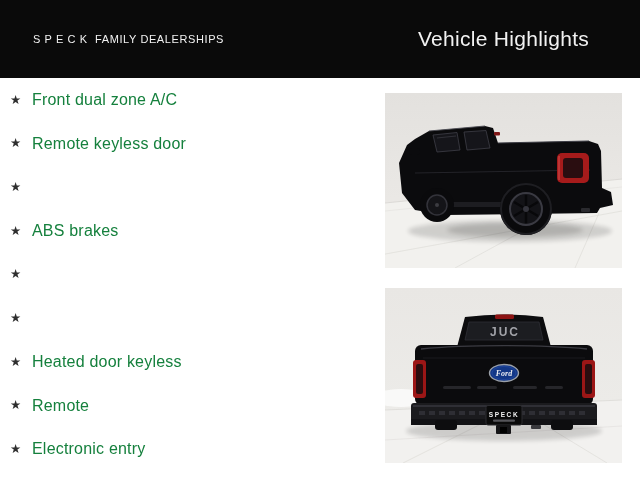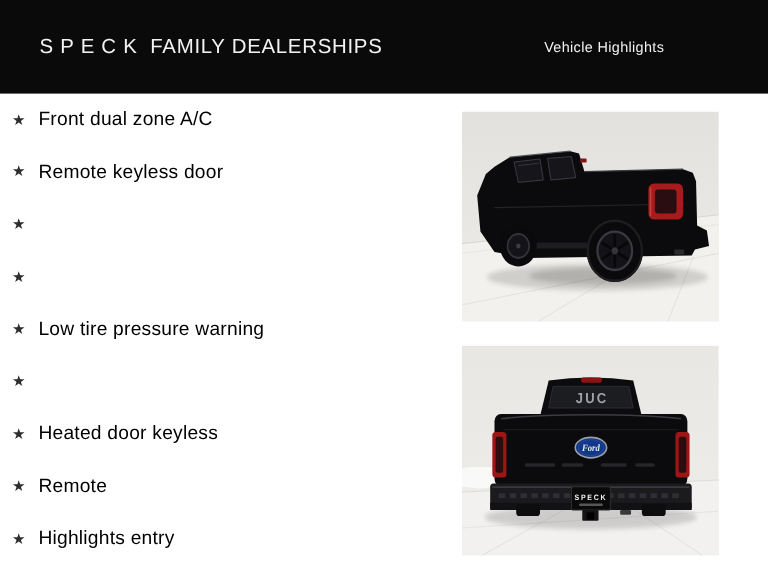--- a/index.html
+++ b/index.html
@@ -8,38 +8,38 @@
     background:#ffffff;
     font-family:"Liberation Sans", sans-serif;
   }
   
   .topbar{
     position:absolute;left:0;top:0;width:640px;height:78px;
     background:#0a0a0a;
   }
   .brand{
     position:absolute;left:33px;top:0;height:88px;line-height:78px;
-    font-size:17px;letter-spacing:0.6px;color:#f2f2f2;white-space:pre;
+    font-size:11px;letter-spacing:0.6px;color:#f2f2f2;white-space:pre;
   }
   .section-title{
     position:absolute;left:385px;top:0;width:237px;height:94px;line-height:78px;
-    text-align:center;font-size:12px;letter-spacing:0.3px;color:#f2f2f2;
+    text-align:center;font-size:21px;letter-spacing:0.3px;color:#f2f2f2;
   }
   
   .features{
     position:absolute;left:8px;top:78px;margin:0;padding:0;list-style:none;width:360px;
   }
   .features li{display:flex;align-items:center;height:43.7px;}
   .star{
     width:22px;flex:0 0 22px;font-size:12.5px;color:#2e2e2e;
     text-align:left;padding-left:2px;line-height:1;
   }
-  .ftext{font-size:16px;color:#000000;letter-spacing:0.2px;white-space:nowrap;}
+  .ftext{font-size:16px;color:#15803d;letter-spacing:0.2px;white-space:nowrap;}
   
-  .photo{position:absolute;left:385px;width:214px;height:175px;}
+  .photo{position:absolute;left:385px;width:237px;height:175px;}
   .photo svg{display:block;width:100%;height:100%;}
   .photo1{top:93px;}
   .photo2{top:288px;}
 </style>
 </head>
 <body>
 
 <header class="topbar">
   <div class="brand">S P E C K  FAMILY DEALERSHIPS</div>
   <div class="section-title">Vehicle Highlights</div>
@@ -52,39 +52,39 @@
   </li>
   <li>
     <span class="star">★</span>
     <span class="ftext">Remote keyless door</span>
   </li>
   <li>
     <span class="star">★</span>
   </li>
   <li>
     <span class="star">★</span>
-  </li>
-  <li>
-    <span class="star">★</span>
-    <span class="ftext">Low tire pressure warning</span>
+    <span class="ftext">ABS brakes</span>
+  </li>
+  <li>
+    <span class="star">★</span>
   </li>
   <li>
     <span class="star">★</span>
   </li>
   <li>
     <span class="star">★</span>
     <span class="ftext">Heated door keyless</span>
   </li>
   <li>
     <span class="star">★</span>
     <span class="ftext">Remote</span>
   </li>
   <li>
     <span class="star">★</span>
-    <span class="ftext">Highlights entry</span>
+    <span class="ftext">Electronic entry</span>
   </li>
 </ul>
 
 <div class="photo photo1">
   <svg viewBox="0 0 237 175" preserveAspectRatio="none">
     <defs>
       <linearGradient id="wall1" x1="0" y1="0" x2="0" y2="1">
         <stop offset="0" stop-color="#e3e1de"></stop>
         <stop offset="0.6" stop-color="#eae8e5"></stop>
         <stop offset="1" stop-color="#edecea"></stop>

